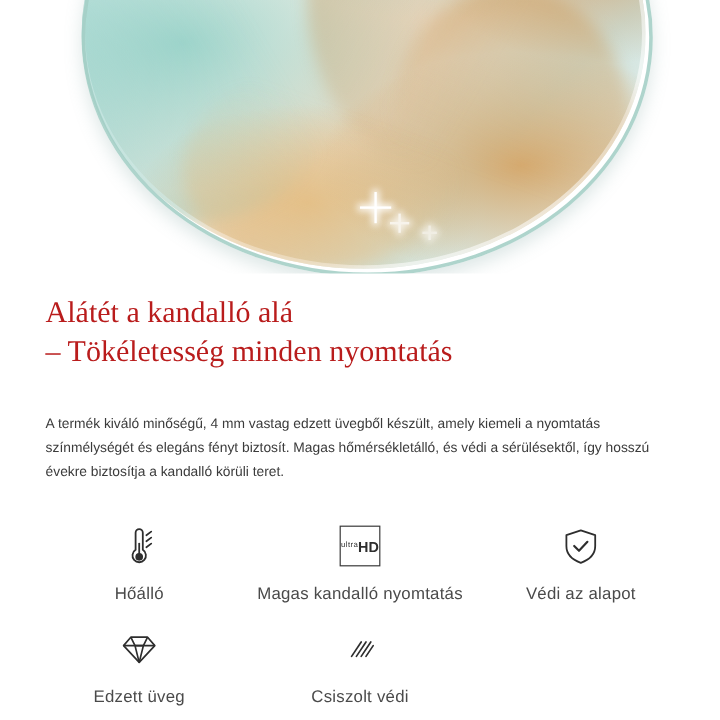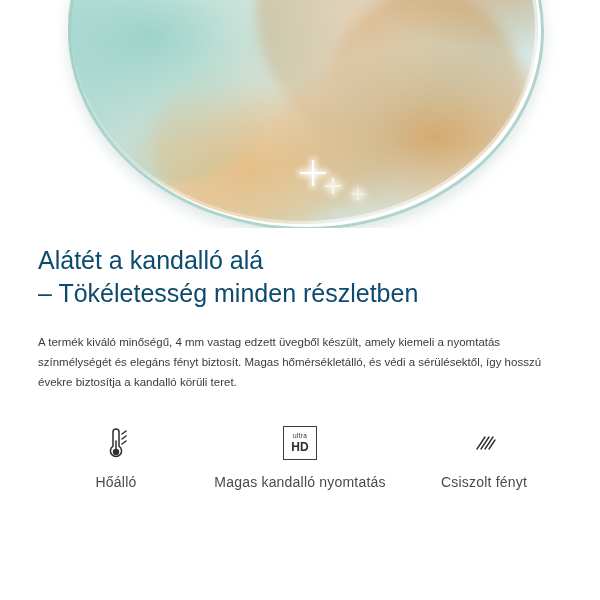--- a/index.html
+++ b/index.html
@@ -84,33 +84,33 @@
   .sparkle::after { top: 50%; left: 0; height: 2px; width: 100%; transform: translateY(-50%); }
   .s1 { left: 300px; top: 160px; width: 26px; height: 26px; }
   .s2 { left: 325px; top: 178px; width: 16px; height: 16px; opacity: .8; }
   .s3 { left: 352px; top: 188px; width: 12px; height: 12px; opacity: .65; }
 
   
   .content {
     padding: 0 38px;
   }
   .headline {
-    font-family: Liberation Sans, sans-serif;
+    font-family: Liberation Serif, serif;
     font-size: 25px;
     line-height: 33px;
-    color: #0c4a6e;
+    color: #b91c1c;
     font-weight: 400;
     margin: 16px 0 0 0;
   }
   .headline .line {
     display: block;
     white-space: nowrap;
   }
   .body-copy {
-    margin-top: 22px;
+    margin-top: 34px;
     font-size: 11.5px;
     line-height: 20px;
     color: #3b3b3b;
     max-width: 512px;
   }
 
   
   .features {
     margin-top: 28px;
     display: grid;
@@ -136,21 +136,21 @@
     color: #4a4a4a;
     letter-spacing: .2px;
     text-align: center;
   }
   svg { display: block; }
   .ultrahd-box {
     width: 32px;
     height: 32px;
     border: 1.4px solid #3a3a3a;
     display: flex;
-    flex-direction: column;
+    flex-direction: row;
     align-items: center;
     justify-content: center;
     line-height: 1;
   }
   .ultrahd-box .u {
     font-size: 6.5px;
     letter-spacing: .3px;
     color: #2e2e2e;
   }
   .ultrahd-box .hd {
@@ -175,21 +175,21 @@
     </div>
     <div class="hero-edge"></div>
     <div class="sparkle s1"></div>
     <div class="sparkle s2"></div>
     <div class="sparkle s3"></div>
   </div>
 
   <div class="content">
     <h1 class="headline">
       <span class="line">Alátét a kandalló alá</span>
-      <span class="line">– Tökéletesség minden részletben</span>
+      <span class="line">– Tökéletesség minden nyomtatás</span>
     </h1>
     <p class="body-copy">A termék kiváló minőségű, 4 mm vastag edzett üvegből készült, amely kiemeli a nyomtatás színmélységét és elegáns fényt biztosít. Magas hőmérsékletálló, és védi a sérülésektől, így hosszú évekre biztosítja a kandalló körüli teret.</p>
   </div>
 
   <div class="features">
 
     <div class="feature">
       <div class="feature-icon">
         <svg width="40" height="40" viewBox="0 0 40 40">
           <g fill="none" stroke="#2e2e2e" stroke-width="1.5" stroke-linecap="round">
@@ -208,31 +208,54 @@
     <div class="feature">
       <div class="feature-icon">
         <div class="ultrahd-box">
           <div class="u">ultra</div>
           <div class="hd">HD</div>
         </div>
       </div>
       <div class="feature-label">Magas kandalló nyomtatás</div>
     </div>
 
-
+    <div class="feature">
+      <div class="feature-icon">
+        <svg width="40" height="40" viewBox="0 0 40 40">
+          <path d="M20 7 L32 11 v9 c0 7 -5 11.5 -12 14 c-7 -2.5 -12 -7 -12 -14 v-9 Z" fill="none" stroke="#2e2e2e" stroke-width="1.5" stroke-linejoin="round"></path>
+          <path d="M14.5 20 l4 4 l7 -7.5" fill="none" stroke="#2e2e2e" stroke-width="1.8" stroke-linecap="round" stroke-linejoin="round"></path>
+        </svg>
+      </div>
+      <div class="feature-label">Védi az alapot</div>
+    </div>
+
+    <div class="feature">
+      <div class="feature-icon">
+        <svg width="42" height="40" viewBox="0 0 42 40">
+          <g fill="none" stroke="#2e2e2e" stroke-width="1.4" stroke-linejoin="round">
+            <path d="M8 17 L14 10 h14 l6 7 L21 31 Z"></path>
+            <path d="M8 17 h26"></path>
+            <path d="M14 10 L17.5 17 L21 31"></path>
+            <path d="M28 10 L24.5 17 L21 31"></path>
+            <path d="M17.5 17 h7"></path>
+          </g>
+        </svg>
+      </div>
+      <div class="feature-label">Edzett üveg</div>
+    </div>
 
     <div class="feature">
       <div class="feature-icon">
         <svg width="40" height="40" viewBox="0 0 40 40">
           <g stroke="#2e2e2e" stroke-width="1.4" stroke-linecap="round">
             <line x1="13" y1="26" x2="21" y2="14"></line>
             <line x1="17" y1="26" x2="25" y2="14"></line>
             <line x1="21" y1="26" x2="29" y2="14"></line>
             <line x1="25" y1="26" x2="31" y2="17"></line>
           </g>
         </svg>
       </div>
-      <div class="feature-label">Csiszolt fényt</div>
+      <div class="feature-label">Csiszolt védi</div>
     </div>
 
 
   </div>
 </div>
 
 </body></html>

